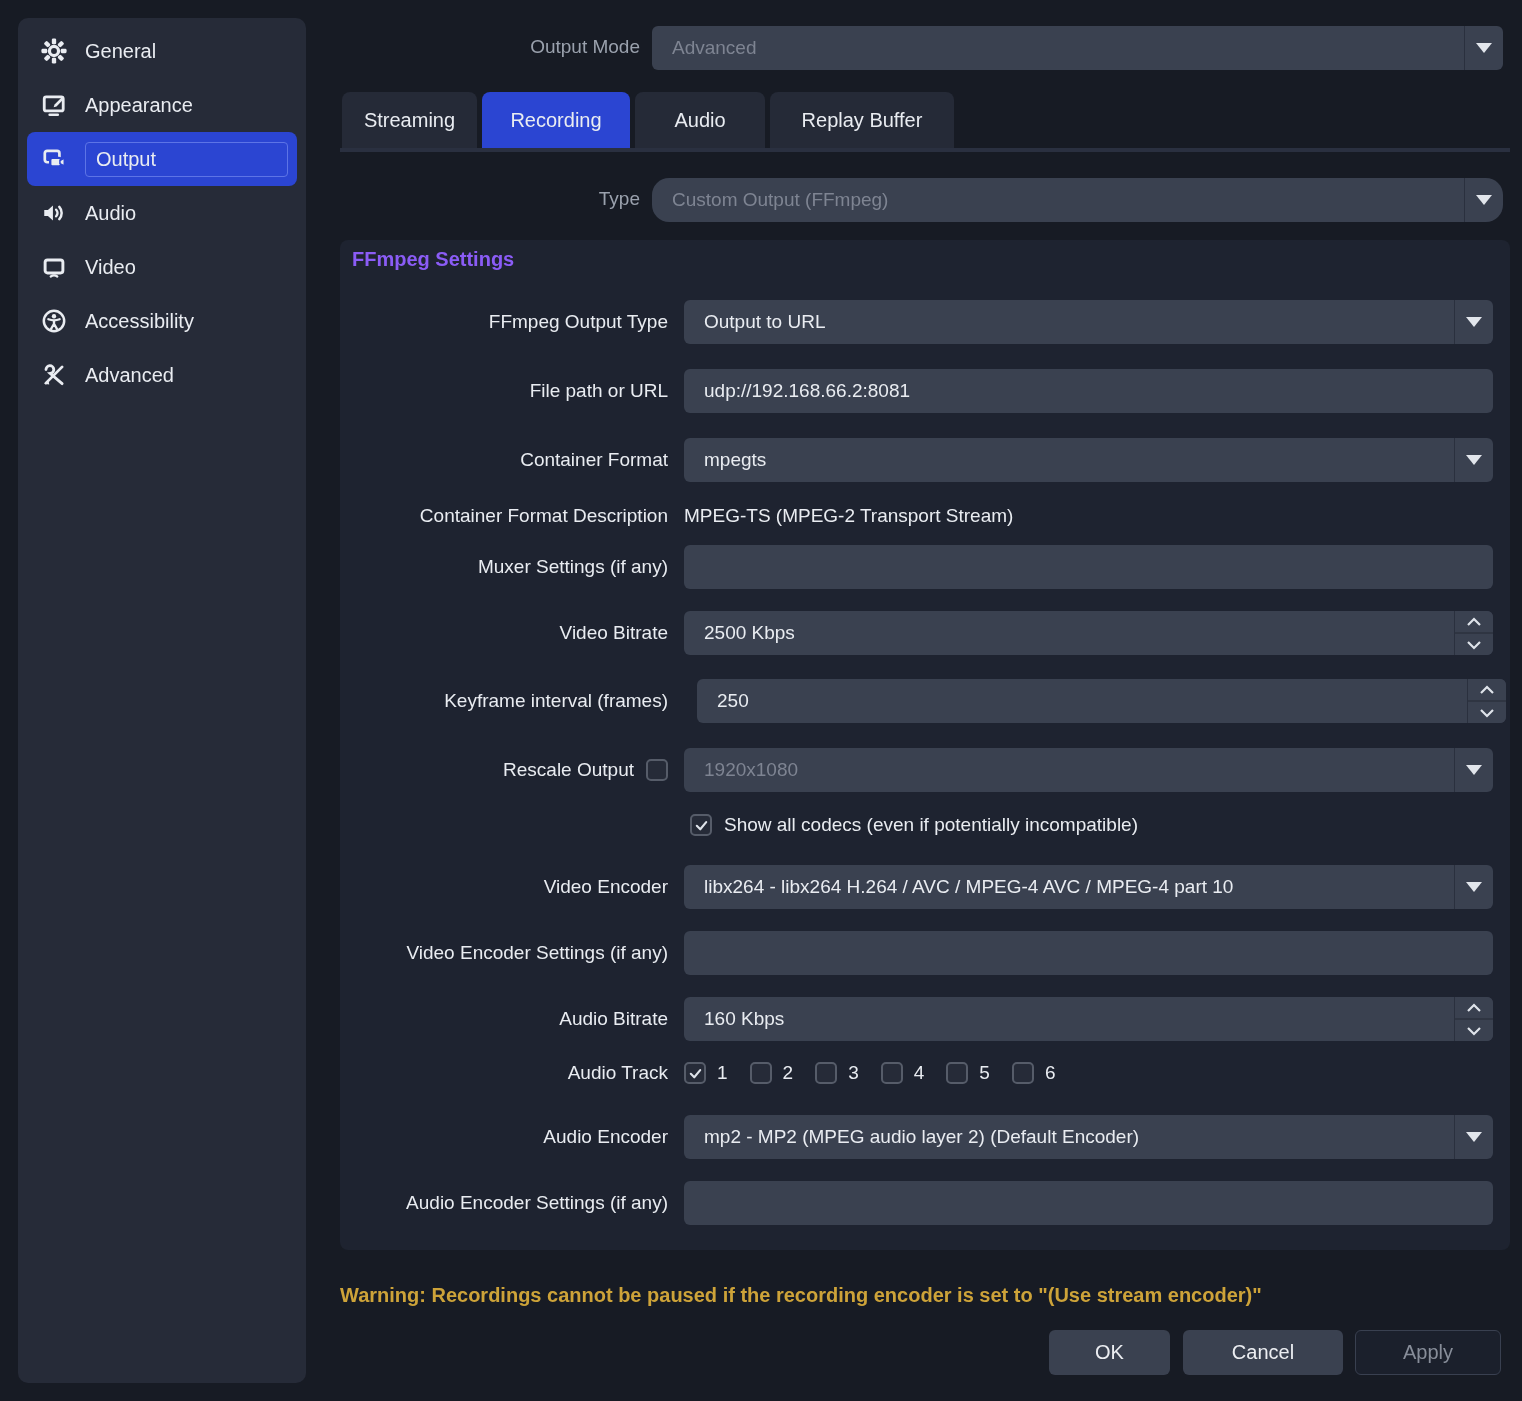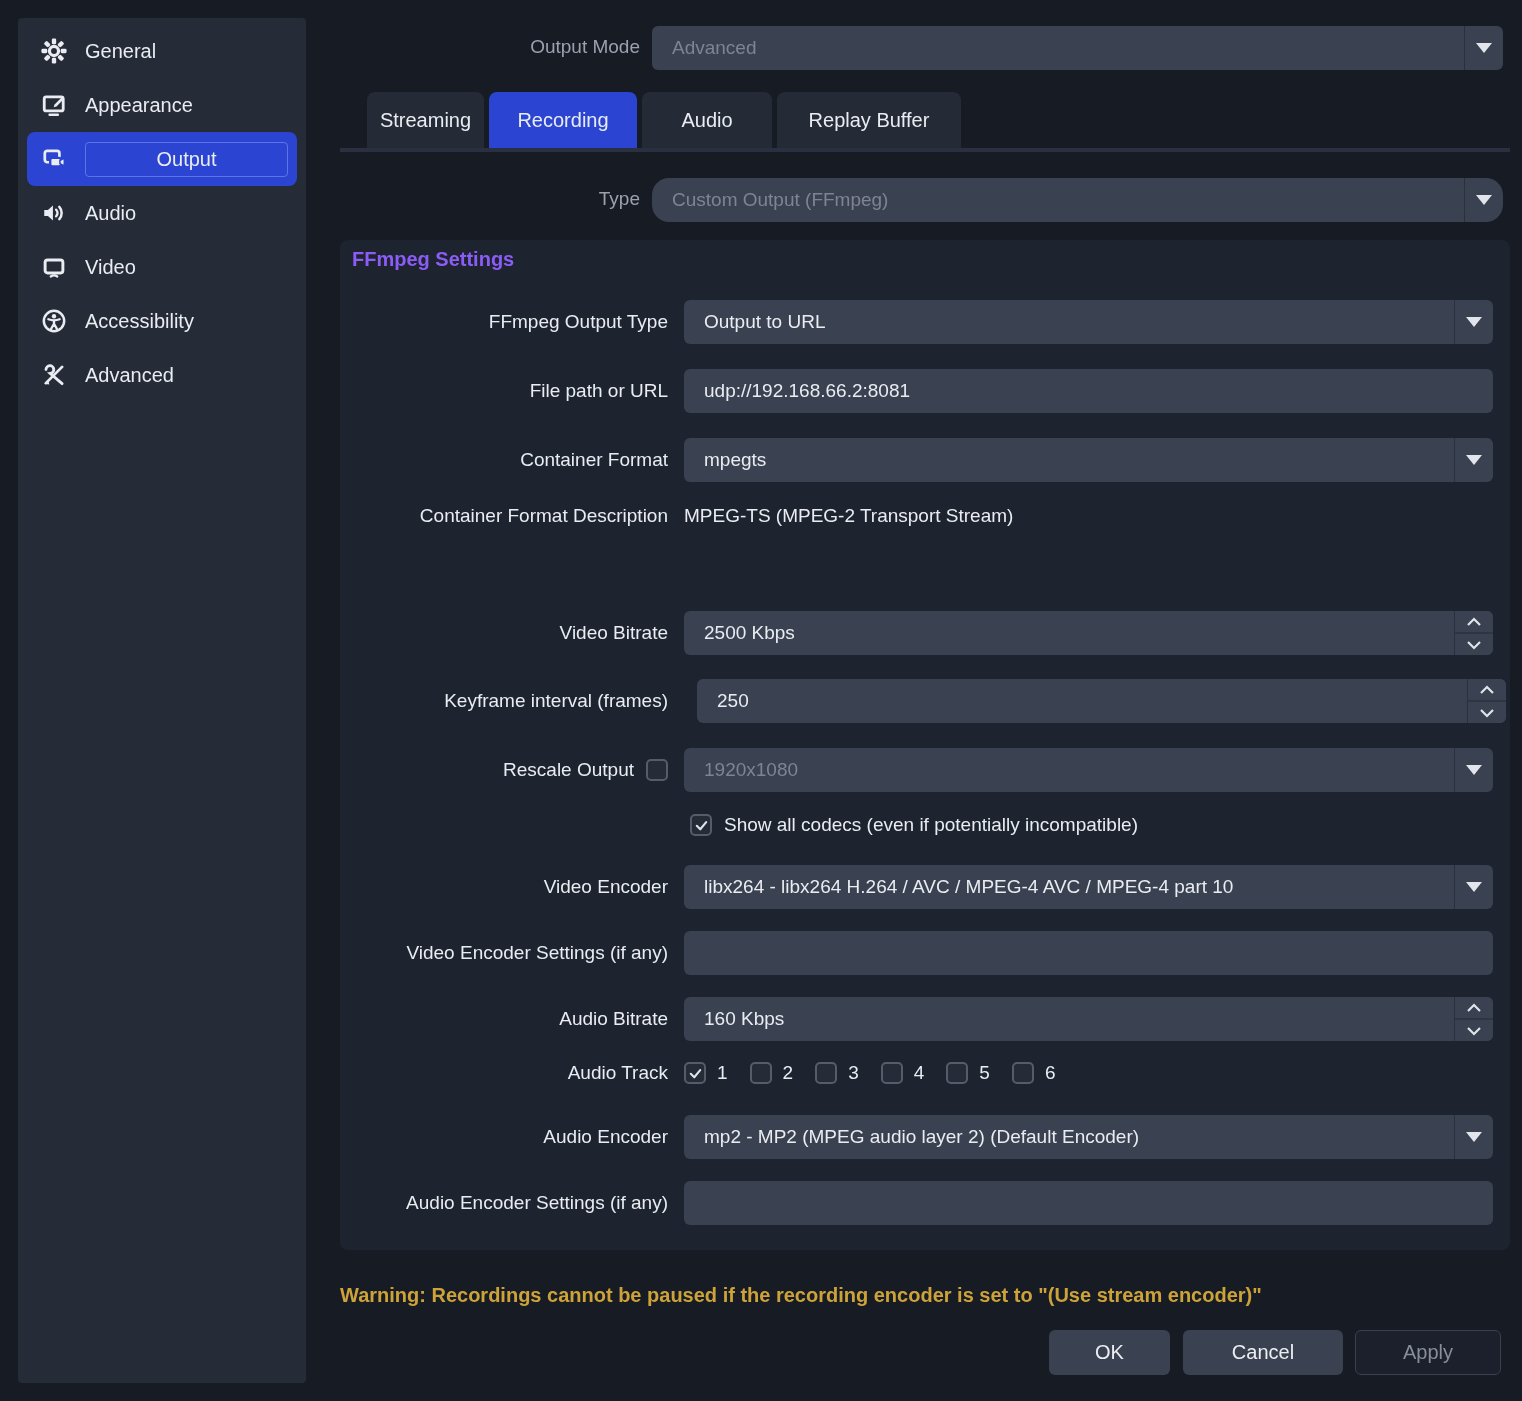--- a/index.html
+++ b/index.html
@@ -14,21 +14,21 @@
     --sep:#2a303e;
     --warn:#cda339;
   }
   *{margin:0;padding:0;box-sizing:border-box;}
   html,body{background:var(--bg);}
   body{font-family:"Liberation Sans","DejaVu Sans",sans-serif;color:var(--text);}
   .screen{position:relative;width:1522px;height:1401px;background:var(--bg);overflow:hidden;}
 
   
   .sidebar{position:absolute;left:18px;top:18px;width:288px;height:1365px;
-    background:var(--sidebar-bg);border-radius:4px;padding-top:6px;text-align:center;}
+    background:var(--sidebar-bg);border-radius:10px;padding-top:6px;}
   .side-item{display:flex;align-items:center;height:54px;padding-left:22px;gap:17px;
     font-size:20px;color:var(--text);cursor:default;}
   .side-item .icon{width:28px;height:28px;flex:none;display:flex;align-items:center;justify-content:center;color:var(--text);}
   .side-item.selected{background:var(--accent);border-radius:8px;margin:0 9px;padding-left:13px;}
   .side-item.selected .side-label{flex:1;border:1px solid #5d74e6;border-radius:4px;
     padding:5px 10px;margin-right:9px;}
 
   
   .toplabel{position:absolute;left:340px;width:300px;text-align:right;font-size:19px;color:var(--text-dim);}
   .field{background:var(--field-bg);border-radius:6px;height:44px;font-size:19px;color:var(--text);
@@ -43,21 +43,21 @@
 
   .top-select{position:absolute;left:652px;width:851px;}
   .row-outputmode .toplabel{top:36px;}
   .row-type .toplabel{top:188px;}
 
   
   .tabs{position:absolute;left:342px;top:92px;display:flex;gap:5px;}
   .tab{height:56px;display:flex;align-items:center;justify-content:center;
     background:#252a37;border-radius:8px 8px 0 0;font-size:20px;color:var(--text);cursor:default;}
   .tab.selected{background:var(--accent);}
-  .tab-streaming{width:117px;margin-left:25px;}.tab-recording{width:148px;}.tab-audio{width:130px;}.tab-replay{width:184px;}
+  .tab-streaming{width:135px;}.tab-recording{width:148px;}.tab-audio{width:130px;}.tab-replay{width:184px;}
   .tabline{position:absolute;left:340px;top:148px;width:1170px;height:4px;background:#2a3040;}
 
   
   .panel{position:absolute;left:340px;top:240px;width:1170px;height:1010px;
     background:var(--panel-bg);border-radius:8px;}
   .panel h2{position:absolute;left:12px;top:8px;font-size:20px;font-weight:bold;color:#8b5cf6;}
   .frow{position:absolute;left:12px;display:flex;align-items:center;}
   .flabel{width:316px;text-align:right;margin-right:16px;font-size:19px;color:var(--text);flex:none;
     display:flex;justify-content:flex-end;align-items:center;gap:12px;}
   .fctrl{width:809px;flex:none;}
@@ -257,20 +257,24 @@
             <i class="tri"></i>
           </span>
       </div>
     </div>
 
     <div class="frow r-desc">
       <span class="flabel">Container Format Description</span>
       <span class="desc-text">MPEG-TS (MPEG-2 Transport Stream)</span>
     </div>
 
+    <div class="frow r-muxer">
+      <span class="flabel">Muxer Settings (if any)</span>
+      <input class="textfield" type="text" value="" style="">
+    </div>
 
     <div class="frow r-vbitrate">
       <span class="flabel">Video Bitrate</span>
       <div class="field spin fctrl">
         <span class="fval">2500 Kbps</span>
         <span class="spinner">
           <button class="spbtn up">
               <svg width="16" height="10" viewBox="0 0 16 10" fill="none" stroke="#dfe3ea" stroke-width="2.2">
                 <path d="M2 8 L8 2 L14 8"></path>
               </svg>

